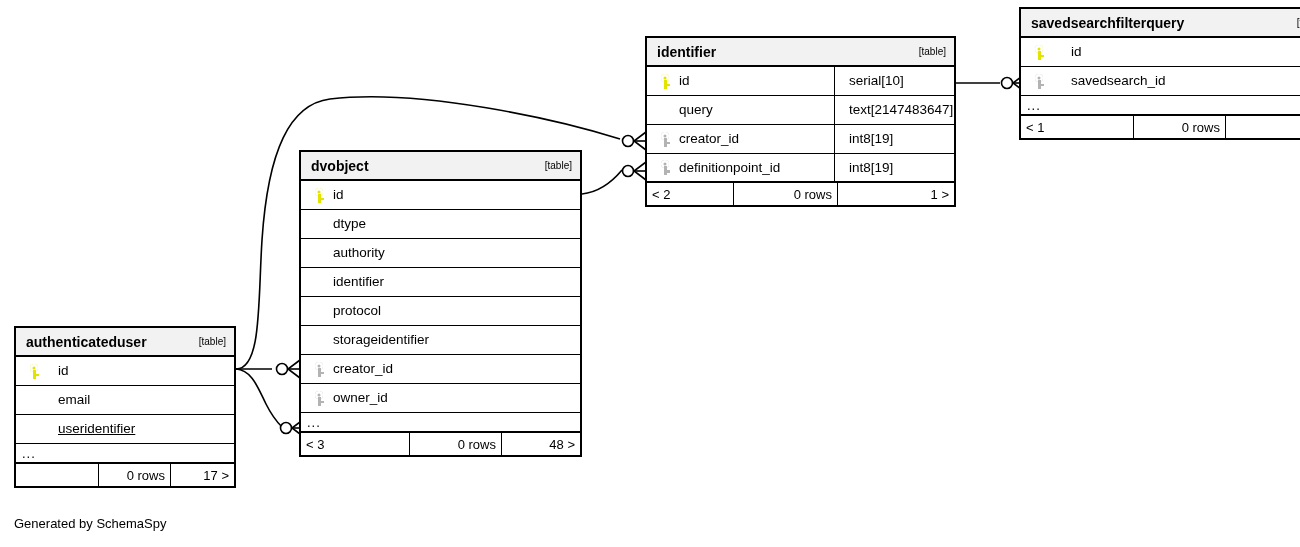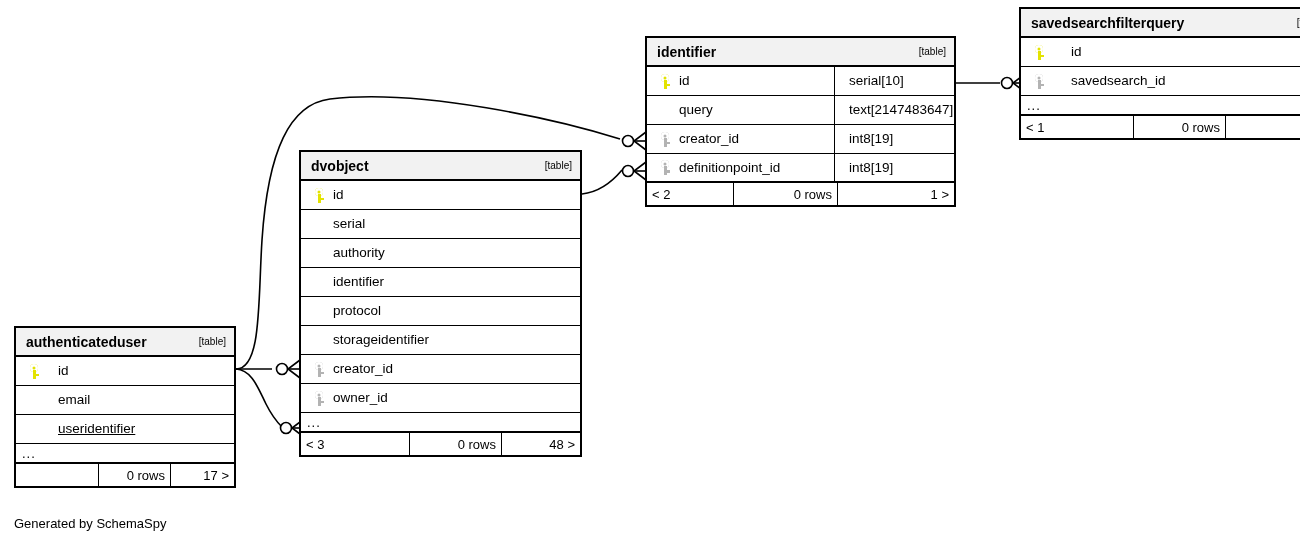--- a/index.html
+++ b/index.html
@@ -339,21 +339,21 @@
             <span class="keyicon key-pk">
               <span class="barb"></span>
             </span>
           </span>
         <span class="col-label">id</span>
       </span>
     </div>
     <div class="tbl-row">
       <span class="cell-name">
         <span class="key-slot"></span>
-        <span class="col-label">serial</span>
+        <span class="col-label">dtype</span>
       </span>
     </div>
     <div class="tbl-row">
       <span class="cell-name">
         <span class="key-slot"></span>
         <span class="col-label">authority</span>
       </span>
     </div>
     <div class="tbl-row">
       <span class="cell-name">

